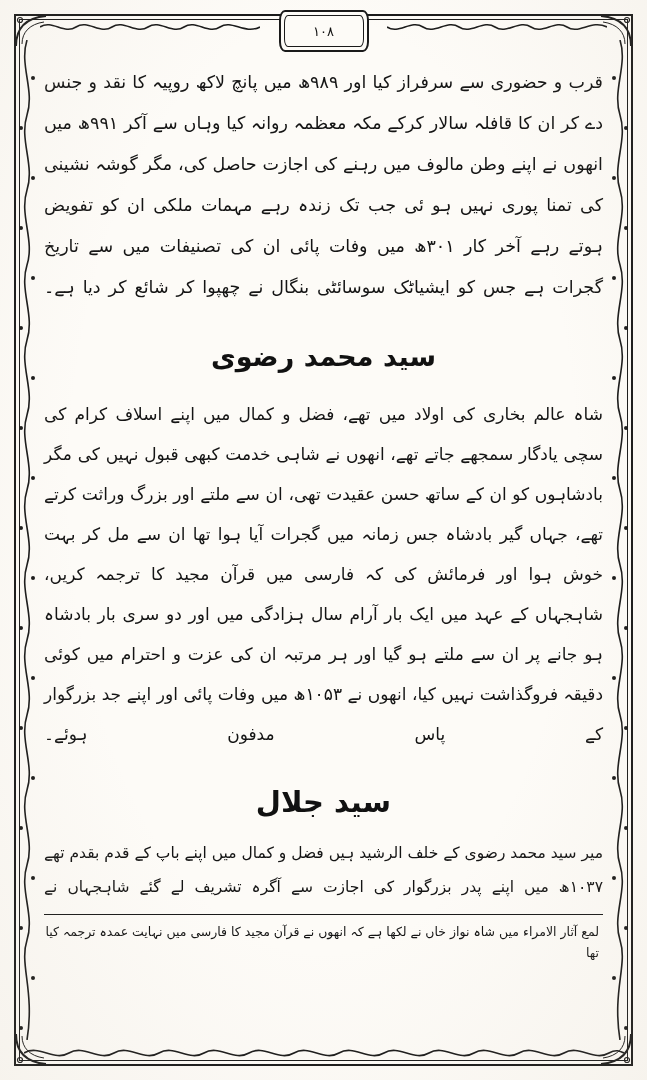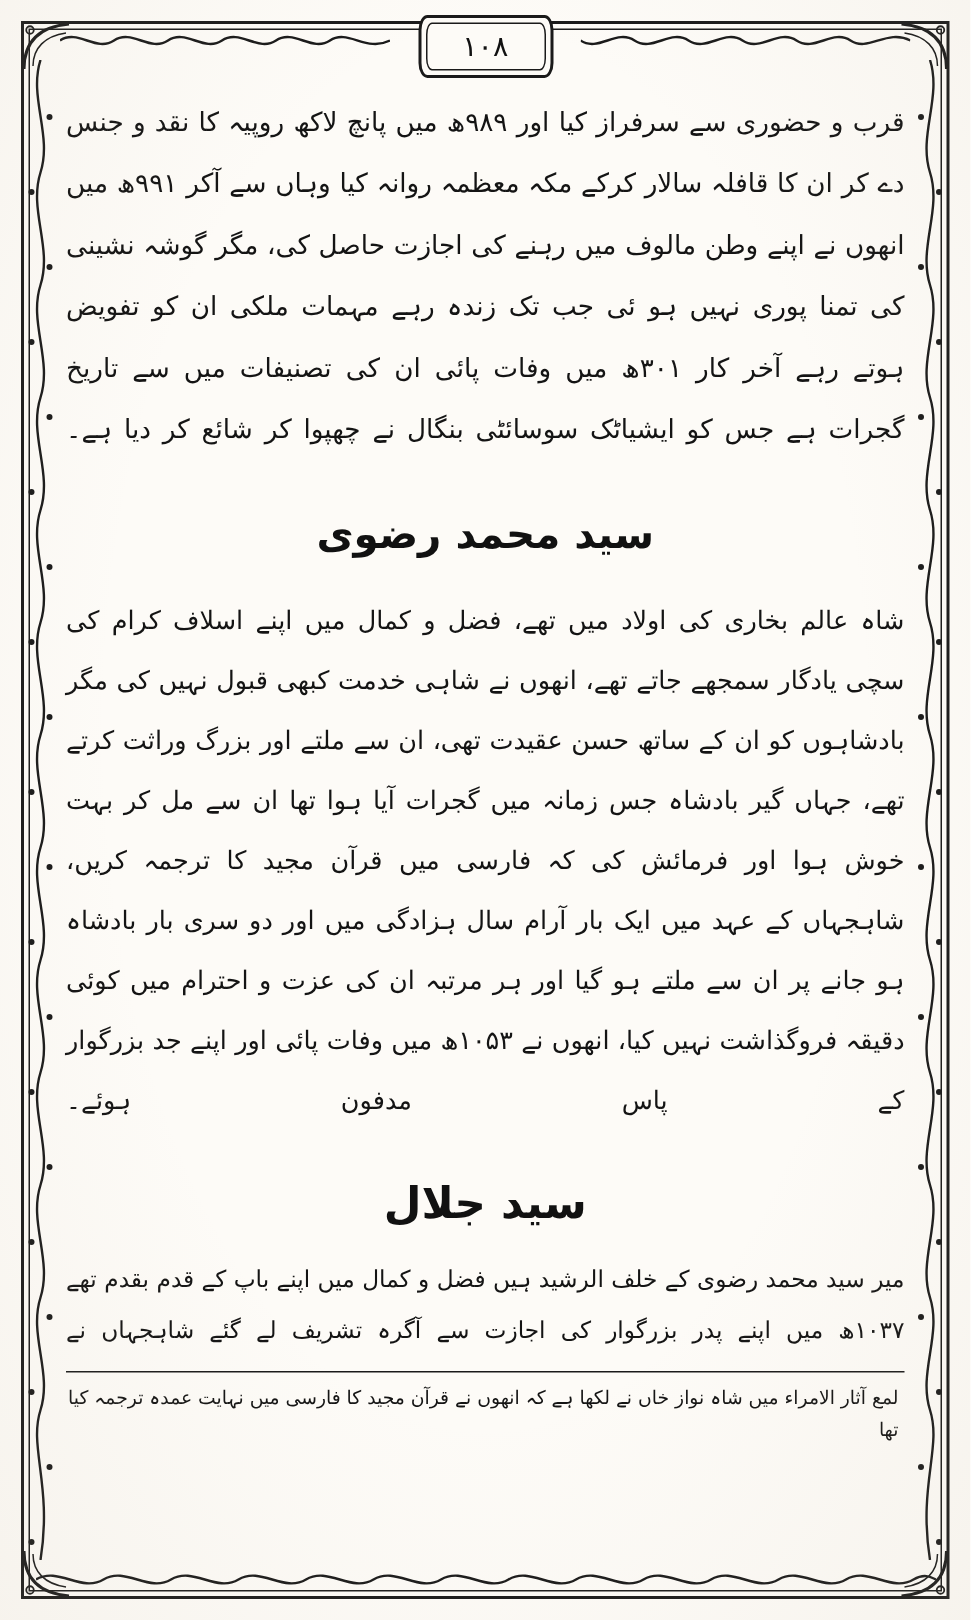--- a/index.html
+++ b/index.html
@@ -78,21 +78,21 @@
   }
   .page-number-box::before {
     content: "";
     position: absolute;
     left: 3px; right: 3px; top: 3px; bottom: 3px;
     border: 1px solid #1a1a1a;
     border-radius: 4px / 8px;
   }
   .page-number {
     font-family: "DejaVu Sans", sans-serif;
-    font-size: 19px;
+    font-size: 13px;
     letter-spacing: 1px;
     color: #111;
     direction: rtl;
   }
 
   
   .content {
     position: absolute;
     left: 44px;
     right: 44px;

